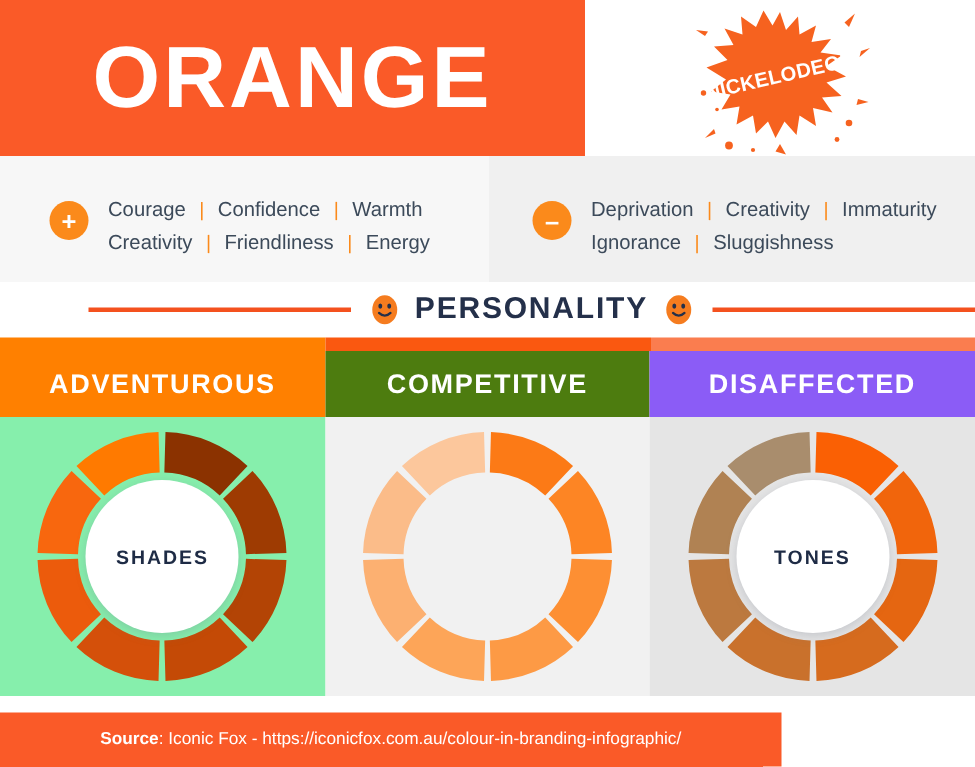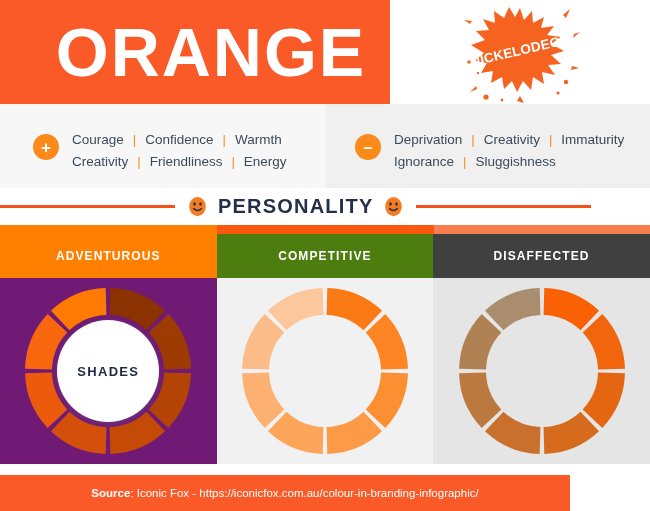--- a/index.html
+++ b/index.html
@@ -11,23 +11,23 @@
     overflow:hidden;
   }
 
   
   .header { position:absolute; left:0; top:0; width:650px; height:104px; background:#ffffff; }
   .header-band {
     position:absolute; left:0; top:0; width:390px; height:104px;
     background:#FA5A28;
   }
   .header-title {
-    position:absolute; left:16px; top:0; width:390px; height:103px;
+    position:absolute; left:0; top:0; width:390px; height:103px;
     display:flex; align-items:center; justify-content:center;
-    color:#ffffff; font-size:68px; font-weight:bold; letter-spacing:2px;
+    color:#ffffff; font-size:58px; font-weight:bold; letter-spacing:2px;
     font-family:"Liberation Sans", sans-serif;
   }
   .brand-logo {
     position:absolute; left:462px; top:4px; width:120px; height:100px;
   }
 
   
   .attrs { position:absolute; left:0; top:104px; width:650px; height:84px; }
   .attrs-left  { position:absolute; left:0;     top:0; width:326px; height:84px; background:#F7F7F7; }
   .attrs-right { position:absolute; left:326px; top:0; width:324px; height:84px; background:#F0F0F0; }
@@ -46,21 +46,21 @@
   .attr-word {
     color:#3C4A5A; font-size:13.5px; font-family:"Liberation Sans", sans-serif;
     white-space:nowrap;
   }
   .attr-sep { color:#FB8A1B; font-size:13px; margin:0 9px; font-weight:400; }
 
   
   .personality {
     position:absolute; left:0; top:188px; width:650px; height:37px;
     background:#ffffff;
-    display:flex; align-items:center; justify-content:flex-start;
+    display:flex; align-items:center; justify-content:flex-end;
   }
   .pers-line { height:3px; background:#F4511E; width:175px; }
   .pers-line-l { margin-right:12px; }
   .pers-line-r { margin-left:12px; }
   .pers-title {
     color:#24304A; font-size:20px; font-weight:bold; letter-spacing:1.2px;
     margin:0 10px;
   }
   .smiley { width:21px; height:21px; display:block; }
 
@@ -69,39 +69,39 @@
   .rule-a { width:217px; background:#FF8000; }
   .rule-b { width:217px; background:#FA5810; }
   .rule-c { flex:1;      background:#FA7D4F; }
 
   
   .cols { position:absolute; left:0; top:234px; width:650px; height:230px; display:flex; }
   .col { width:216.6px; position:relative; }
   .col-3 { flex:1; }
   .col-head {
     height:44px; display:flex; align-items:center; justify-content:center;
-    color:#ffffff; font-size:12px; font-weight:bold; letter-spacing:1.1px;
+    color:#ffffff; font-size:18px; font-weight:bold; letter-spacing:1.1px;
   }
   .col-body { height:186px; display:flex; align-items:center; justify-content:center; }
 
   .donut-wrap { position:relative; width:170px; height:170px; }
   .donut-svg { position:absolute; left:0; top:0; }
   .donut-hole {
     position:absolute; left:34px; top:34px; width:102px; height:102px;
     border-radius:50%; background:#ffffff;
     box-shadow:0 2px 7px rgba(110,120,135,0.28);
     display:flex; align-items:center; justify-content:center;
   }
   .donut-label {
     color:#1E2B45; font-size:13px; font-weight:bold; letter-spacing:1.3px;
   }
 
   
   .footer {
-    position:absolute; left:0; top:475px; width:570px; height:36px;
+    position:absolute; left:0; top:475px; width:521px; height:36px;
     background:#FA5A28; display:flex; align-items:center; justify-content:center;
   }
   .footer-text { color:#ffffff; font-size:11.5px; }
   .footer-text b { font-weight:bold; }
 </style>
 </head>
 <body>
 
 <div class="header">
   <div class="header-band"></div>
@@ -203,21 +203,21 @@
 <div class="rule">
   <div class="rule-a"></div>
   <div class="rule-b"></div>
   <div class="rule-c"></div>
 </div>
 
 <div class="cols">
 
   <div class="col">
     <div class="col-head" style="background: rgb(255, 128, 0);">ADVENTUROUS</div>
-    <div class="col-body" style="background: #701a75;">
+    <div class="col-body" style="background: #86efac;">
       <div class="donut-wrap">
         <svg class="donut-svg" viewBox="0 0 170 170" width="170" height="170">
             <path d="M87.3174960140562 2.0323604516505895A83 83 0 0 1 142.0282633967671 24.694302309408997L123.47690060504769 44.31181842562535A56 56 0 0 0 86.56361176851985 29.02183355774016Z" fill="#8B3200"></path>
             <path d="M145.305697690591 27.97173660323289A83 83 0 0 1 167.9676395483494 82.68250398594378L140.97816644225983 83.43638823148014A56 56 0 0 0 125.68818157437465 46.52309939495231Z" fill="#9E3B02"></path>
             <path d="M167.9676395483494 87.31749601405622A83 83 0 0 1 145.305697690591 142.0282633967671L125.68818157437465 123.47690060504769A56 56 0 0 0 140.97816644225983 86.56361176851986Z" fill="#B34405"></path>
             <path d="M142.0282633967671 145.305697690591A83 83 0 0 1 87.3174960140562 167.9676395483494L86.56361176851985 140.97816644225983A56 56 0 0 0 123.47690060504769 125.68818157437465Z" fill="#C44A06"></path>
             <path d="M82.68250398594381 167.9676395483494A83 83 0 0 1 27.9717366032329 145.305697690591L46.52309939495232 125.68818157437465A56 56 0 0 0 83.43638823148015 140.97816644225983Z" fill="#D4500A"></path>
             <path d="M24.694302309409025 142.02826339676713A83 83 0 0 1 2.0323604516505895 87.31749601405623L29.02183355774016 86.56361176851986A56 56 0 0 0 44.31181842562537 123.4769006050477Z" fill="#EC5B0C"></path>
             <path d="M2.0323604516505895 82.68250398594382A83 83 0 0 1 24.694302309409018 27.971736603232877L44.31181842562536 46.5230993949523A56 56 0 0 0 29.02183355774016 83.43638823148017Z" fill="#F8670E"></path>
             <path d="M27.971736603232884 24.694302309409004A83 83 0 0 1 82.68250398594377 2.0323604516505895L83.43638823148012 29.02183355774016A56 56 0 0 0 46.523099394952304 44.311818425625354Z" fill="#FF7A00"></path>
@@ -241,33 +241,36 @@
             <path d="M82.68250398594381 167.9676395483494A83 83 0 0 1 27.9717366032329 145.305697690591L46.52309939495232 125.68818157437465A56 56 0 0 0 83.43638823148015 140.97816644225983Z" fill="#FDA558"></path>
             <path d="M24.694302309409025 142.02826339676713A83 83 0 0 1 2.0323604516505895 87.31749601405623L29.02183355774016 86.56361176851986A56 56 0 0 0 44.31181842562537 123.4769006050477Z" fill="#FCB071"></path>
             <path d="M2.0323604516505895 82.68250398594382A83 83 0 0 1 24.694302309409018 27.971736603232877L44.31181842562536 46.5230993949523A56 56 0 0 0 29.02183355774016 83.43638823148017Z" fill="#FBBC89"></path>
             <path d="M27.971736603232884 24.694302309409004A83 83 0 0 1 82.68250398594377 2.0323604516505895L83.43638823148012 29.02183355774016A56 56 0 0 0 46.523099394952304 44.311818425625354Z" fill="#FCC79C"></path>
           </svg>
       </div>
     </div>
   </div>
 
   <div class="col col-3">
-    <div class="col-head" style="background: #404040;">DISAFFECTED</div>
+    <div class="col-head" style="background: #8b5cf6;">DISAFFECTED</div>
     <div class="col-body" style="background: rgb(229, 229, 229);">
       <div class="donut-wrap">
         <svg class="donut-svg" viewBox="0 0 170 170" width="170" height="170">
             <path d="M87.3174960140562 2.0323604516505895A83 83 0 0 1 142.0282633967671 24.694302309408997L123.47690060504769 44.31181842562535A56 56 0 0 0 86.56361176851985 29.02183355774016Z" fill="#FA6004"></path>
             <path d="M145.305697690591 27.97173660323289A83 83 0 0 1 167.9676395483494 82.68250398594378L140.97816644225983 83.43638823148014A56 56 0 0 0 125.68818157437465 46.52309939495231Z" fill="#F1650C"></path>
             <path d="M167.9676395483494 87.31749601405622A83 83 0 0 1 145.305697690591 142.0282633967671L125.68818157437465 123.47690060504769A56 56 0 0 0 140.97816644225983 86.56361176851986Z" fill="#E56611"></path>
             <path d="M142.0282633967671 145.305697690591A83 83 0 0 1 87.3174960140562 167.9676395483494L86.56361176851985 140.97816644225983A56 56 0 0 0 123.47690060504769 125.68818157437465Z" fill="#D66B1E"></path>
             <path d="M82.68250398594381 167.9676395483494A83 83 0 0 1 27.9717366032329 145.305697690591L46.52309939495232 125.68818157437465A56 56 0 0 0 83.43638823148015 140.97816644225983Z" fill="#C9712C"></path>
             <path d="M24.694302309409025 142.02826339676713A83 83 0 0 1 2.0323604516505895 87.31749601405623L29.02183355774016 86.56361176851986A56 56 0 0 0 44.31181842562537 123.4769006050477Z" fill="#BC793F"></path>
             <path d="M2.0323604516505895 82.68250398594382A83 83 0 0 1 24.694302309409018 27.971736603232877L44.31181842562536 46.5230993949523A56 56 0 0 0 29.02183355774016 83.43638823148017Z" fill="#B08253"></path>
             <path d="M27.971736603232884 24.694302309409004A83 83 0 0 1 82.68250398594377 2.0323604516505895L83.43638823148012 29.02183355774016A56 56 0 0 0 46.523099394952304 44.311818425625354Z" fill="#A98D6D"></path>
           </svg>
+        <div class="donut-hole">
+          <span class="donut-label">TONES</span>
+        </div>
       </div>
     </div>
   </div>
 
 </div>
 
 <div class="footer">
   <div class="footer-text">
     <b>Source</b><span>: Iconic Fox - https://iconicfox.com.au/colour-in-branding-infographic/</span>
   </div>

